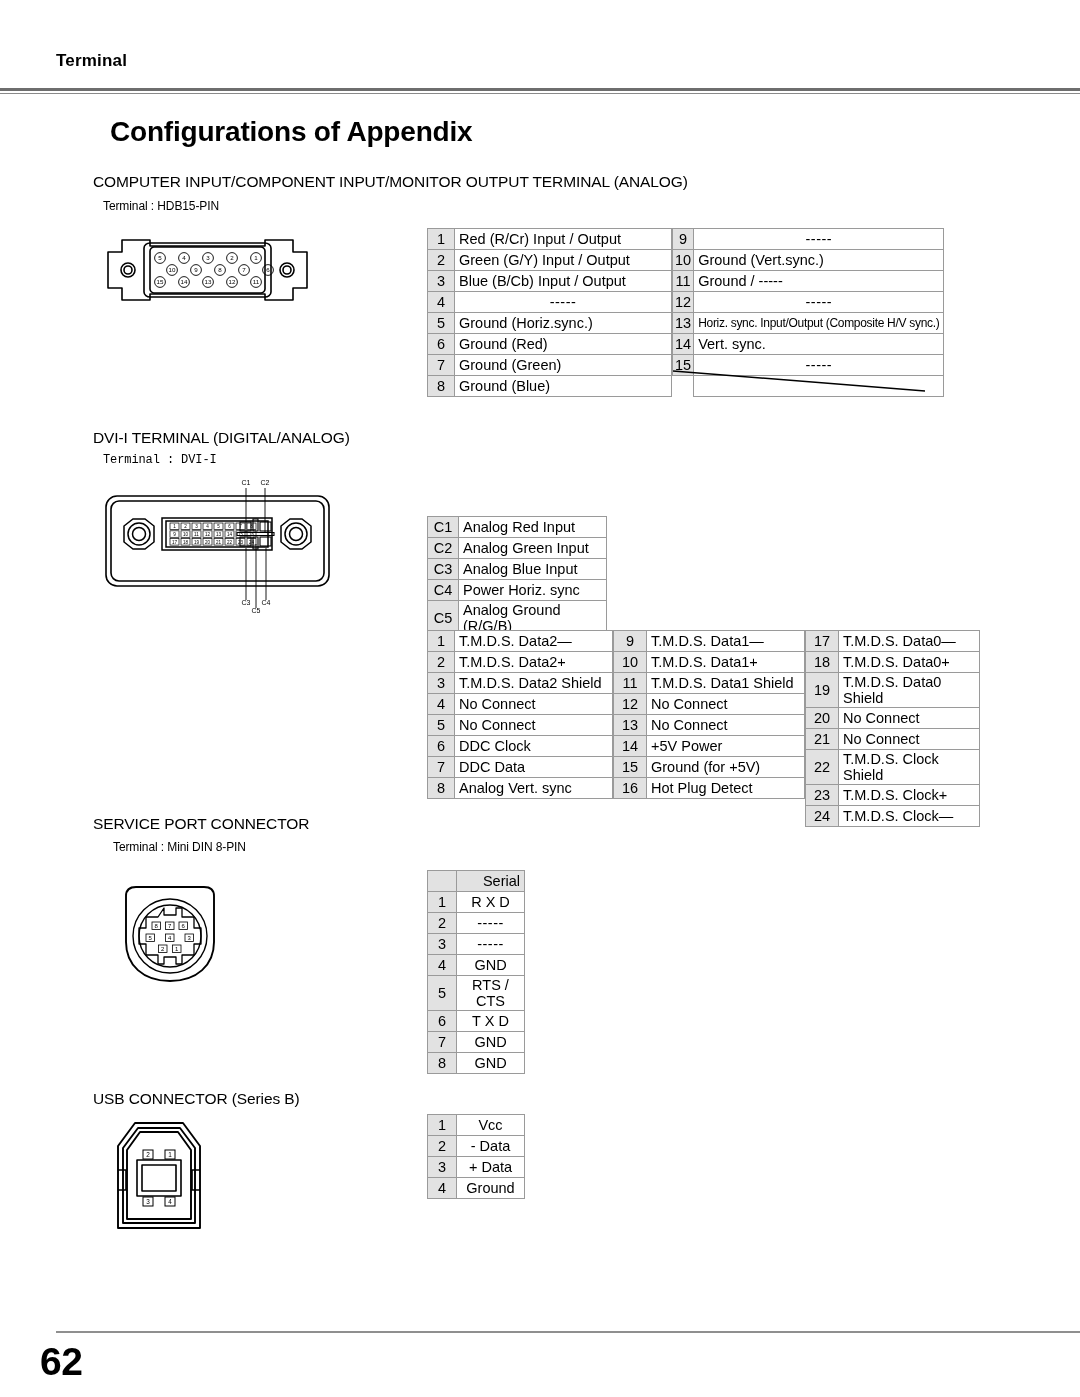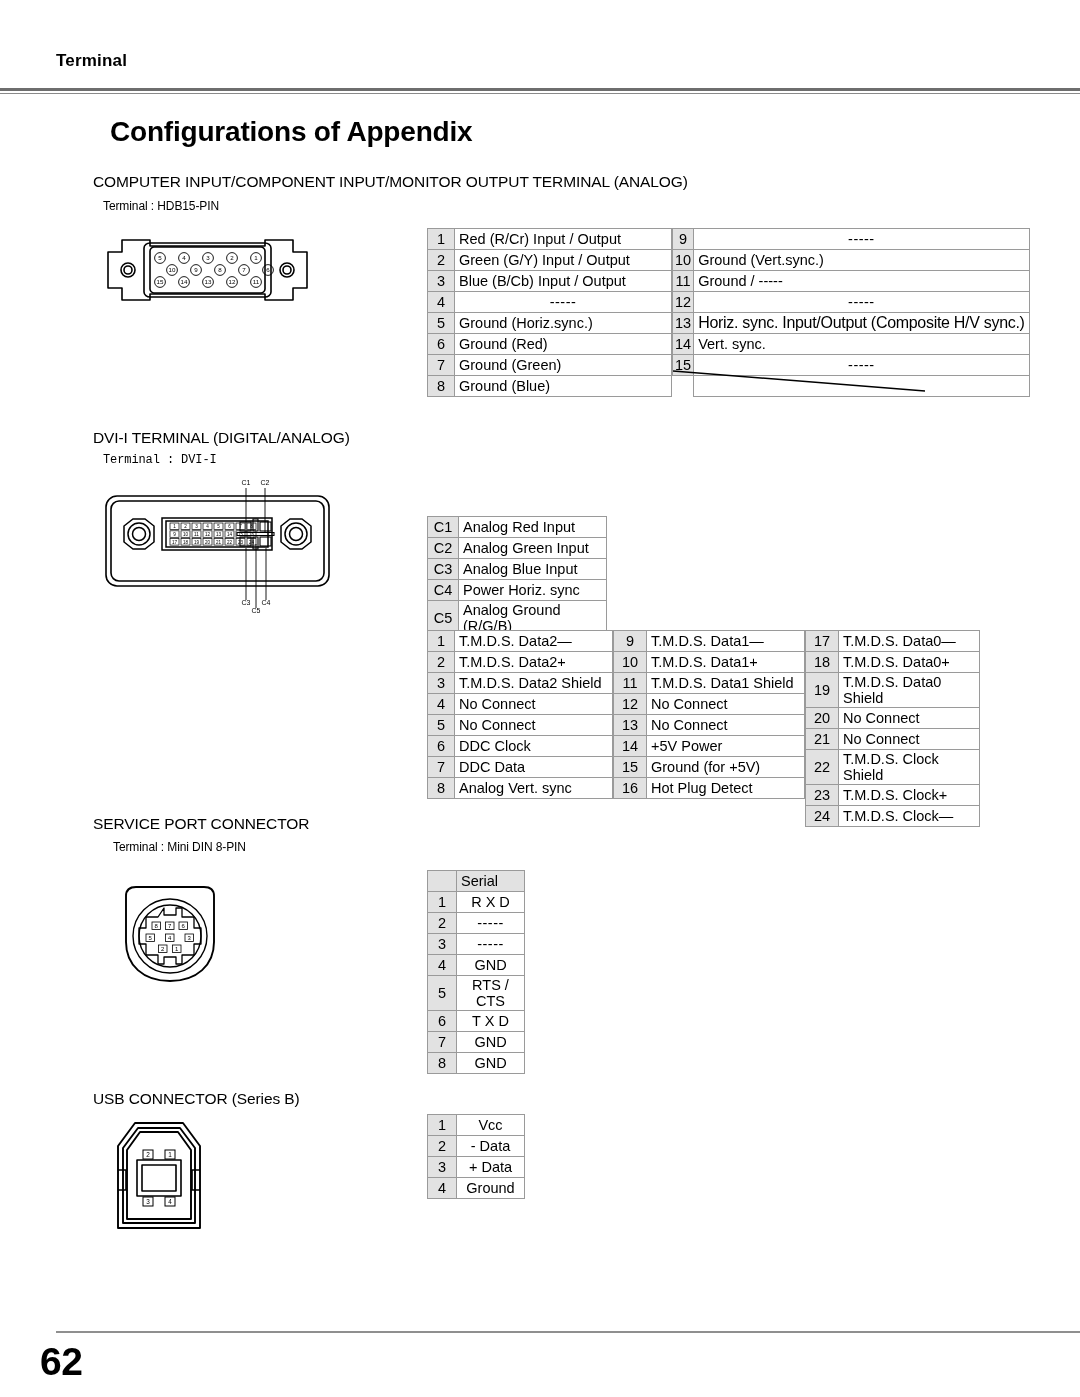--- a/index.html
+++ b/index.html
@@ -91,35 +91,35 @@
     padding: 1px 2px;
   }
   .pin-table td.dash {
     text-align: center;
     letter-spacing: 0.5px;
   }
   .pin-table td.ctr {
     text-align: center;
   }
   .pin-table td.tiny {
-    font-size: 16px;
+    font-size: 12px;
     letter-spacing: -0.3px;
     white-space: nowrap;
     margin-top: 24px;
   }
   .pin-table td.blank {
     background: #ffffff;
   }
   .pin-table td.noborder {
     border: none;
     background: transparent;
   }
   .pin-table td.hdr {
     background: #e2e2e2;
-    text-align: left;
+    text-align: right;
   }
 
   
   .diag-wrap { position: absolute; }
 
   
   .drawing { position: absolute; }
 
   
   .footer-rule {

